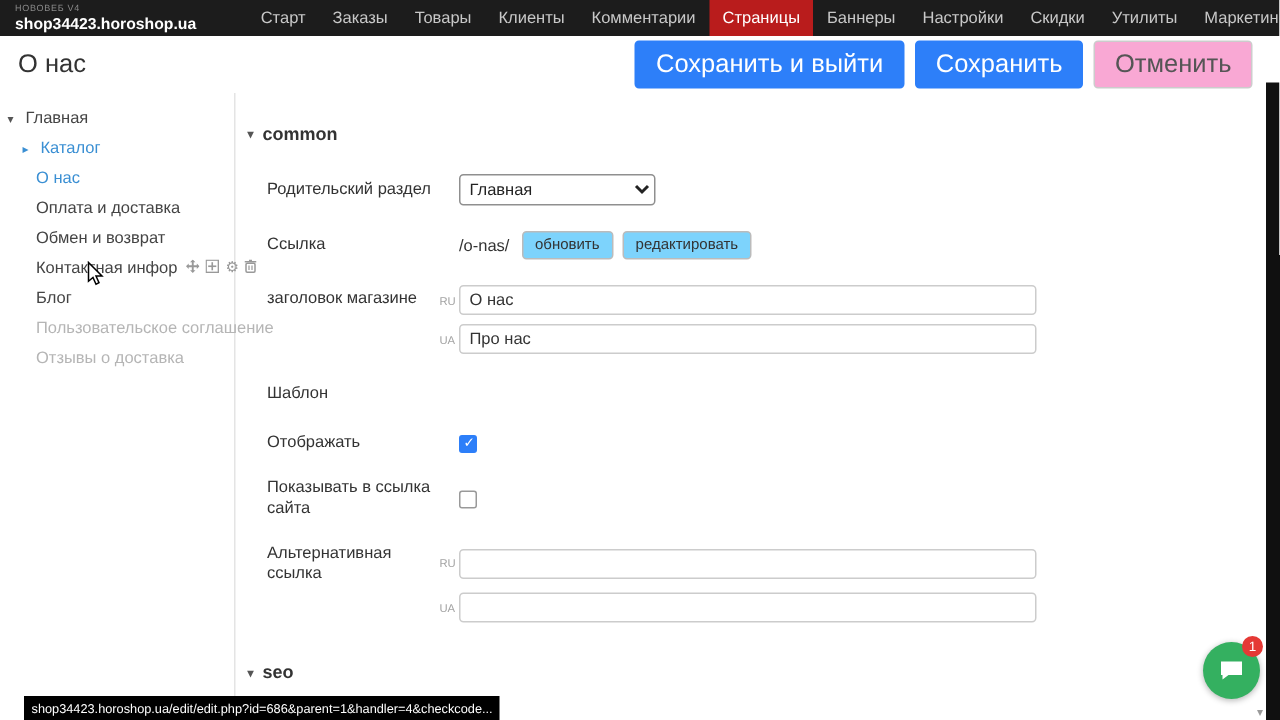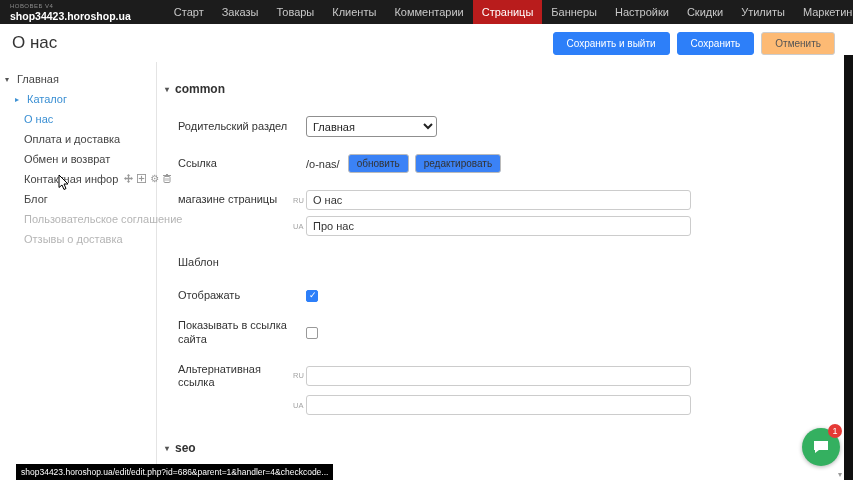--- a/index.html
+++ b/index.html
@@ -12,23 +12,23 @@
   .brand-small{font-size:6px;color:#8a8a8a;letter-spacing:.5px;}
   .brand-main{font-size:10.5px;color:#fff;font-weight:bold;margin-top:2px;}
   .menu{display:flex;align-items:stretch;margin-left:24px;}
   .mi{display:flex;align-items:center;padding:0 9px;font-size:11px;color:#c8c8c8;cursor:pointer;white-space:nowrap;}
   .mi.active{background:#b91c1c;color:#fff;}
 
   
   .header{position:absolute;top:24px;left:0;width:100%;height:38px;background:#fff;display:flex;align-items:center;padding:0 12px;z-index:5;}
   .page-title{font-size:17px;color:#333;font-weight:normal;}
   .header-buttons{margin-left:auto;display:flex;gap:7px;padding-right:6px;}
-  .btn{font-size:10px;border-radius:3px;padding:5px 13px;cursor:pointer;border:1px solid transparent;font-family:inherit;}
+  .btn{font-size:17px;border-radius:3px;padding:5px 13px;cursor:pointer;border:1px solid transparent;font-family:inherit;}
   .btn-primary{background:#2d7ff9;color:#fff;border-color:#2d7ff9;}
-  .btn-outline{background:#fdba74;color:#555;border-color:#ccc;}
+  .btn-outline{background:#f9a8d4;color:#555;border-color:#ccc;}
 
   
   .sidebar{position:absolute;top:62px;left:0;width:157px;bottom:0;border-right:1px solid #e4e4e4;padding-top:7px;font-size:11px;background:#fff;z-index:4;}
   .tree-item{display:flex;align-items:center;height:20px;padding-left:5px;color:#444;cursor:pointer;white-space:nowrap;}
   .caret{font-size:8px;margin-right:4px;color:#555;width:8px;display:inline-block;}
   .caret.blue{color:#3a8fd3;}
   .lvl1{padding-left:15px;}
   .lvl2{padding-left:24px;}
   .blue{color:#3a8fd3;}
   .muted{color:#b5b5b5;}
@@ -38,21 +38,21 @@
   
   .content{position:absolute;left:158px;top:62px;right:9px;bottom:0;overflow:hidden;padding:20px 0 0 7px;background:#fff;}
   .section-head{font-size:12px;font-weight:bold;color:#333;display:flex;align-items:center;gap:6px;margin-bottom:20px;cursor:pointer;}
   .sec-caret{font-size:8px;color:#555;}
   .frow{display:flex;align-items:center;margin-bottom:13px;}
   .flabel{width:128px;font-size:11px;color:#333;flex-shrink:0;padding-left:13px;line-height:1.2;}
   .lang{width:13px;font-size:7.5px;color:#a3a3a3;flex-shrink:0;}
   .tinput{width:385px;height:20px;border:1px solid #ccc;border-radius:3px;font-size:11px;padding:0 6px;color:#333;font-family:inherit;background:#fff;}
   select.fselect{width:131px;height:21px;border:1px solid #8f8f8f;border-radius:3px;font-size:11px;font-family:inherit;color:#222;background:#fff;padding:0 2px;}
   .link-val{font-size:11px;color:#333;margin-right:8px;}
-  .sm-btn{font-size:10px;color:#333;background:#3b82f6;border:1px solid #bbb;border-radius:3px;padding:3px 8px;cursor:pointer;margin-right:6px;font-family:inherit;}
+  .sm-btn{font-size:10px;color:#333;background:#7dd3fc;border:1px solid #bbb;border-radius:3px;padding:3px 8px;cursor:pointer;margin-right:6px;font-family:inherit;}
   .cb{width:12px;height:12px;border:1px solid #999;border-radius:2px;background:#fff;display:inline-block;position:relative;cursor:pointer;}
   .cb.checked{background:#2d7ff9;border-color:#2d7ff9;}
   .cb.checked:after{content:"✓";color:#fff;font-size:9px;position:absolute;left:2px;top:-1px;}
   .gap-lg{margin-top:20px;}
   .gap-md{margin-top:17px;}
   .sub-gap{margin-bottom:6px;}
 
   
   .right-scroll{position:absolute;top:55px;right:0;width:9px;bottom:0;background:#101010;z-index:7;}
   .scroll-down{position:absolute;bottom:1px;right:11px;color:#9a9a9a;font-size:8px;z-index:8;}
@@ -168,21 +168,21 @@
 
   <div class="frow gap-md">
     <span class="flabel">Ссылка</span>
     <span class="lang"></span>
     <span class="link-val">/o-nas/</span>
     <button class="sm-btn">обновить</button>
     <button class="sm-btn">редактировать</button>
   </div>
 
   <div class="frow sub-gap gap-md">
-    <span class="flabel">магазине страницы</span>
+    <span class="flabel">заголовок магазине</span>
     <span class="lang">RU</span>
     <input class="tinput" type="text" value="О нас" style="">
   </div>
   <div class="frow">
     <span class="flabel"></span>
     <span class="lang">UA</span>
     <input class="tinput" type="text" value="Про нас" style="">
   </div>
 
   <div class="frow gap-lg">

